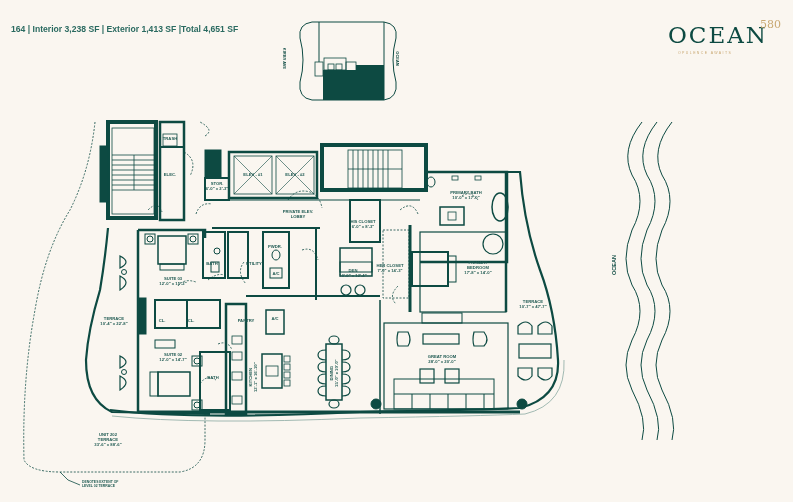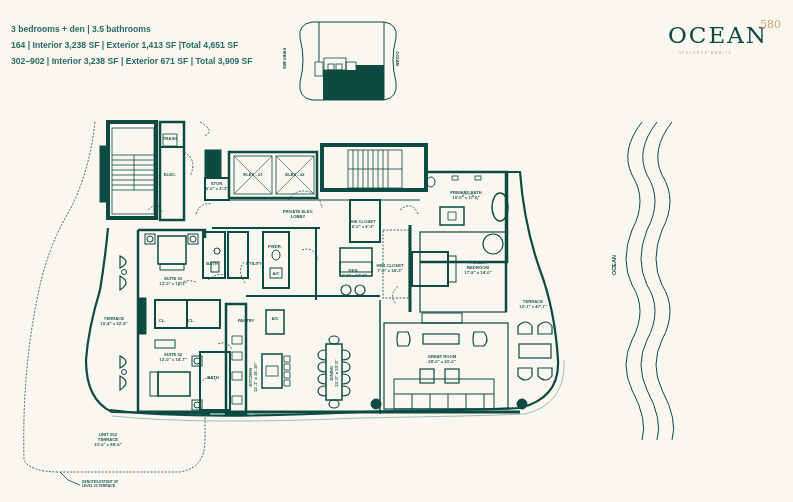--- a/index.html
+++ b/index.html
@@ -15,23 +15,21 @@
   .logo-num { position:absolute; left:92px; top:0; font-family:"DejaVu Serif", serif; font-size:11px; color:#c9a872; }
   .logo-tag { position:absolute; left:10px; top:33px; font-size:3.5px; letter-spacing:1.4px; color:#c9a872; white-space:nowrap; }
   .plan { position:absolute; left:0; top:0; width:793px; height:502px; }
   .lbl { position:absolute; font-size:4.2px; font-weight:bold; text-align:center; color:#1f5a52; line-height:5.2px; white-space:nowrap; transform:translateX(-50%); }
   .ocean-label { position:absolute; left:604px; top:262px; font-size:5.5px; font-weight:bold; color:#0d4a42; transform:rotate(-90deg); white-space:nowrap; }
 </style>
 </head>
 <body>
 
 <div class="header">
-  <div class="spec">3 bedrooms + den | 3.5 bathrooms</div>
   <div class="spec">164 | Interior 3,238 SF | Exterior 1,413 SF |Total 4,651 SF</div>
-  <div class="spec">302–902 | Interior 3,238 SF | Exterior 671 SF | Total 3,909 SF</div>
 </div>
 
 <div class="keyplan">
   <svg width="160" height="86" viewBox="0 0 160 86">
     <path d="M50 4 L122 4 Q136 6 134 20 Q128 42 134 64 Q136 80 122 82 L50 82 Q36 80 38 64 Q44 42 38 20 Q36 6 50 4 Z" fill="none" stroke="#0d4a42" stroke-width="1"></path>
     <line x1="57" y1="4" x2="57" y2="44" stroke="#0d4a42" stroke-width="1"></line>
     <rect x="53" y="44" width="8" height="14" fill="none" stroke="#0d4a42" stroke-width="0.8"></rect>
     <rect x="62" y="40" width="22" height="12" fill="none" stroke="#0d4a42" stroke-width="0.8"></rect>
     <rect x="66" y="46" width="6" height="6" fill="none" stroke="#0d4a42" stroke-width="0.8"></rect>
     <rect x="74" y="46" width="6" height="6" fill="none" stroke="#0d4a42" stroke-width="0.8"></rect>

